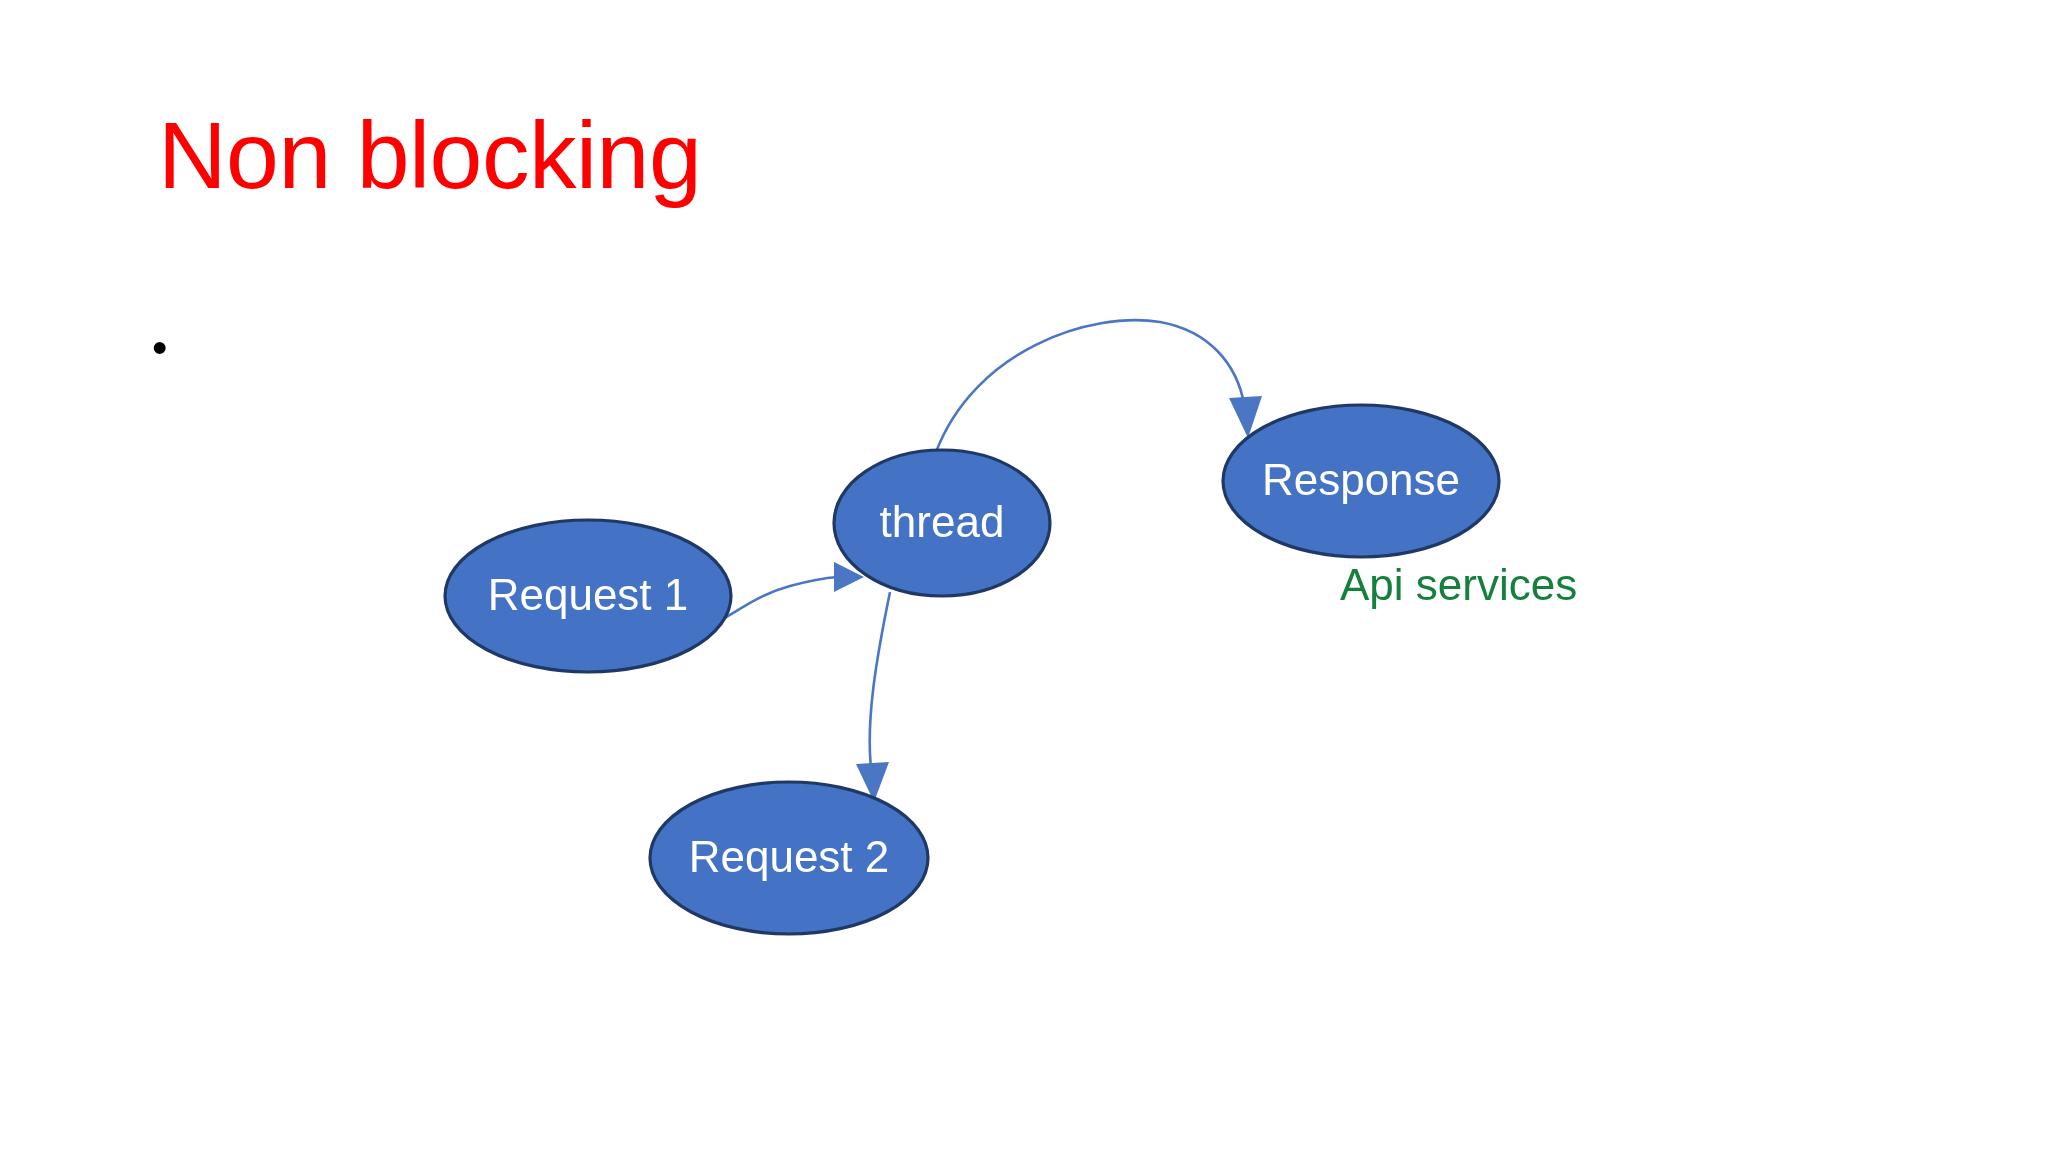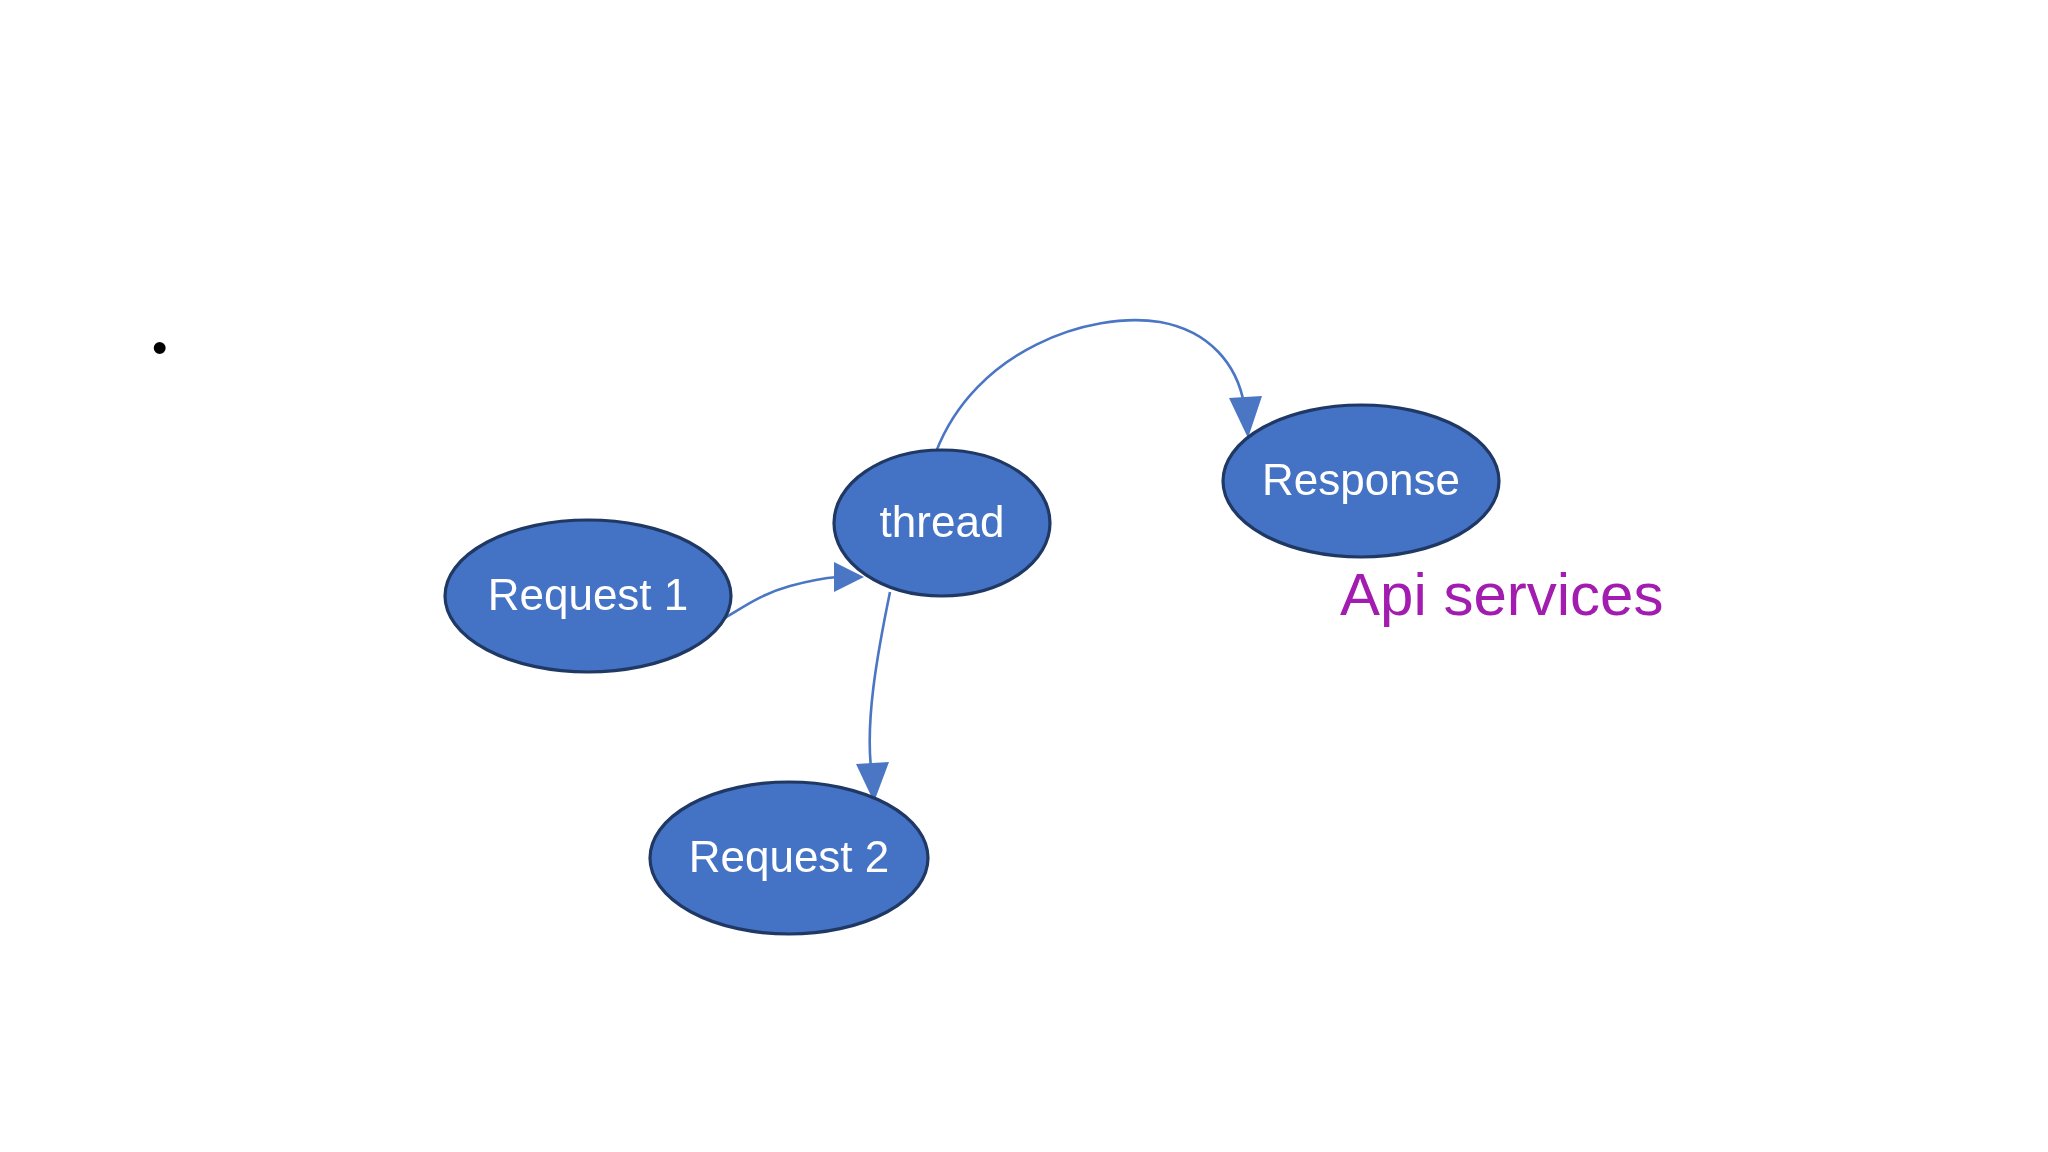--- a/index.html
+++ b/index.html
@@ -94,30 +94,31 @@
   .edge-head {
     fill: #4A76C4;
     stroke: none;
   }
 
   
   .api-caption {
     position: absolute;
     left: 1340px;
     top: 560px;
-    font-size: 60px;
-    color: #a21caf;
+    font-size: 44px;
+    color: #15803d;
     white-space: nowrap;
   }
 </style>
 </head>
 <body>
 
 <div class="slide">
 
+  <div class="slide-title">Non blocking</div>
 
   <div class="bullet-list">
     <div class="bullet-row">
       <span class="bullet-marker">•</span>
     </div>
   </div>
 
   <div class="diagram">
     <svg viewBox="0 0 2048 1152" xmlns="http://www.w3.org/2000/svg">
 

